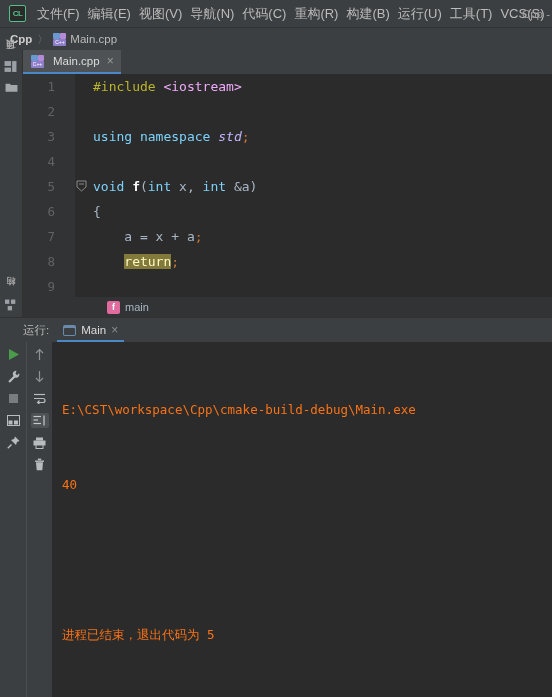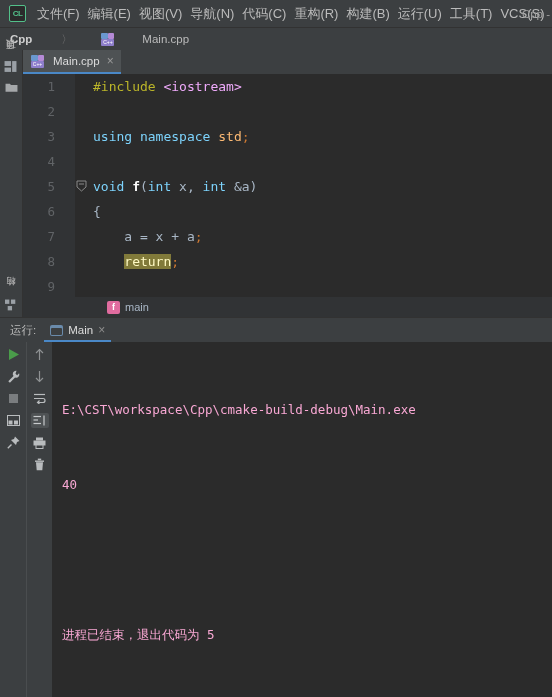--- a/index.html
+++ b/index.html
@@ -49,21 +49,21 @@
     display: flex; align-items: center;
     color: #a0a0a0; font-size: 11.5px;
   }
 
   
   .breadcrumb-bar {
     height: 22px; flex: 0 0 22px;
     background: #3c3f41;
     display: flex; align-items: center;
     padding-left: 10px;
-    font-size: 11.5px; color: #bbbbbb; gap: 24px;
+    font-size: 11.5px; color: #bbbbbb;
   }
   .bc-sep { color: #777; margin: 0 5px; font-size: 11px; }
   .bc-cpp { font-weight: bold; color: #cfcfcf; }
   .file-icon {
     display: inline-block;
     width: 13px; height: 13px;
     margin-right: 4px;
     position: relative;
     vertical-align: -2px;
   }
@@ -174,21 +174,21 @@
     height: 25px; line-height: 25px;
     white-space: pre;
     color: #a9b7c6;
   }
   .k   { color: #7dd3fc; }            
   .pre { color: #bbb529; }            
   .str { color: #f0abfc; }            
   .num { color: #6897bb; }            
   .fn  { color: #ffffff; font-weight: bold; }
   .op  { color: #a9b7c6; }
-  .std { color: #fdba74; }
+  .std { color: #c4b5fd; font-style: italic; }
   .semi { color: #cc7832; }
   .hl-return { background: #817a3a; color:#fef9c3; }
 
   
   .editor-status {
     height: 20px; flex: 0 0 20px;
     background: #313335;
     display: flex; align-items: center;
     padding-left: 84px;
     font-size: 11px; color: #a9b7c6;
@@ -204,21 +204,21 @@
   
   .run-window {
     flex: 0 0 138px;
     background: #3c3f41;
     display: flex; flex-direction: column;
     border-top: 1px solid #323232;
   }
   .run-header {
     height: 24px; flex: 0 0 24px;
     display: flex; align-items: flex-end;
-    padding-left: 10px;
+    padding-left: 23px;
     gap: 8px;
   }
   .run-label {
     font-size: 11.5px; color: #bbbbbb;
     padding-bottom: 4px;
   }
   .run-tab {
     display: flex; align-items: center; gap: 5px;
     font-size: 11.5px; color: #dcdcdc;
     padding: 0 6px 3px 6px;
@@ -253,21 +253,21 @@
     width: 18px; height: 15px;
     display: flex; align-items: center; justify-content: center;
   }
   .tbtn.active { background: #4e5254; border-radius: 2px; }
   .console {
     flex: 1 1 auto;
     background: #2b2b2b;
     padding: 5px 0 0 10px;
     font-family: "DejaVu Sans Mono", "Liberation Mono", monospace;
     font-size: 12.5px;
-    color: #f9a8d4;
+    color: #f97316;
     line-height: 25px;
     overflow: hidden;
     white-space: pre;
   }
   .console .blank { height: 25px; }
 
   
   .left-bottom-tab {
     writing-mode: vertical-rl;
     transform: rotate(180deg);

